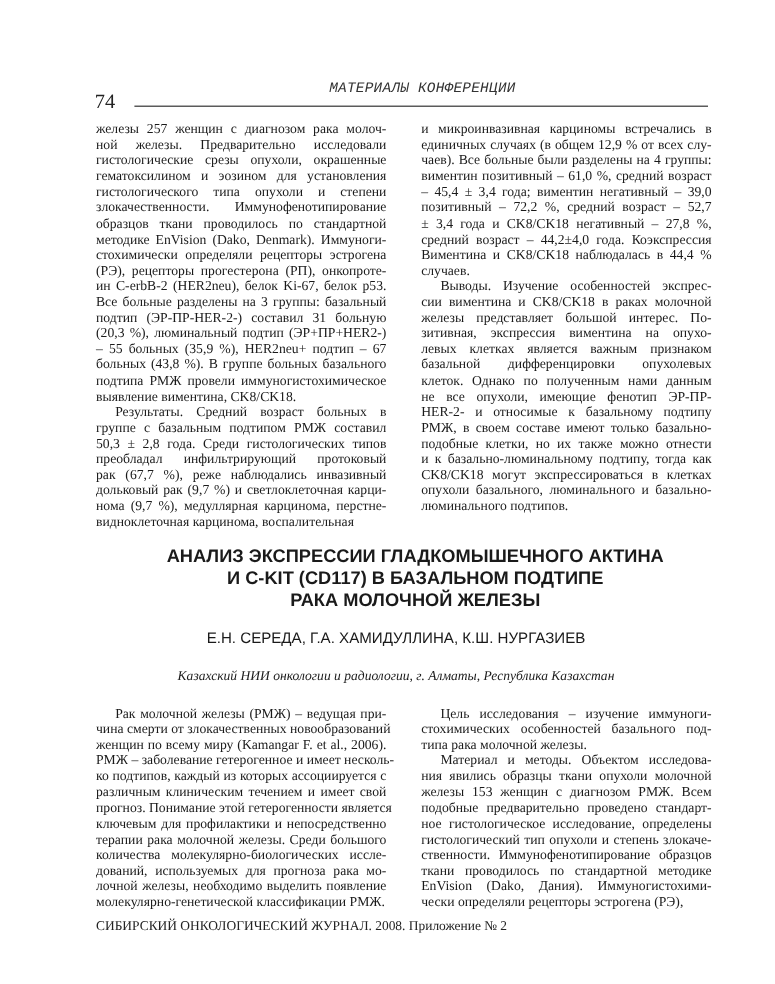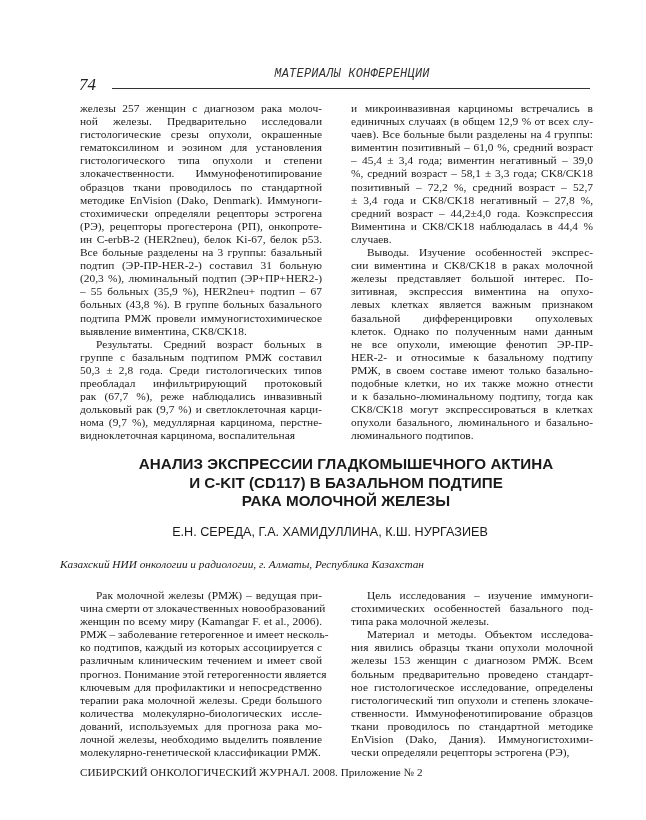--- a/index.html
+++ b/index.html
@@ -1,31 +1,31 @@
 <!DOCTYPE html>
 <html><head>
 <meta charset="utf-8">
 <style>
   html, body { margin:0; padding:0; background:#ffffff; }
   body { width:646px; height:820px; position:relative; overflow:hidden; color:#1a1a1a; }
   .serif { font-family: "Liberation Serif", "DejaVu Serif", serif; }
   .sans { font-family: "Liberation Sans", "DejaVu Sans", sans-serif; }
-  #page-num { position:absolute; left:79px; top:75px; font-size:17px; font-style:italic; color:#222; }
+  #page-num { position:absolute; left:79px; top:75px; font-size:17px; color:#222; }
   #running-head { position:absolute; left:112px; width:480px; top:67px; text-align:center; font-size:12px; font-style:italic; letter-spacing:0.2px; color:#333;font-family:Liberation Mono, monospace; }
   #header-rule { position:absolute; left:112px; width:478px; top:88px; height:0; border-top:1px solid #333; }
   .col { position:absolute; width:242px; font-size:11.4px; line-height:13.1px; text-align:justify; }
   .col p { margin:0; }
   .line { display:block; text-align:justify; text-align-last:justify; white-space:nowrap; overflow:visible; height:13.1px; }
   .line.last { text-align-last:left; }
   b { font-weight:normal; }
   #col1-top { left:80px; top:102px; }
   #col2-top { left:351px; top:102px; }
   #article-title { position:absolute; left:76px; width:540px; top:455px; text-align:center; font-weight:bold; font-size:15.2px; line-height:18.5px; color:#1a1a1a; }
   #article-authors { position:absolute; left:60px; width:540px; top:525px; text-align:center; font-weight:normal; font-size:12.6px; }
-  #article-affil { position:absolute; left:60px; width:540px; top:558px; font-style:italic; font-size:11.3px; }
+  #article-affil { position:absolute; left:60px; width:540px; top:558px; text-align:center; font-style:italic; font-size:11.3px; }
   #col1-bottom { left:80px; top:589px; }
   #col2-bottom { left:351px; top:589px; }
   #footer { position:absolute; left:80px; top:766px; font-size:11.2px; color:#222; }
 </style>
 </head>
 <body>
 
 <div id="page-num" class="serif">74</div>
 <div id="running-head" class="serif">МАТЕРИАЛЫ КОНФЕРЕНЦИИ</div>
 <div id="header-rule"></div>
@@ -62,21 +62,20 @@
       <span class="line last">видноклеточная карцинома, воспалительная</span>
     </p>
   </div>
 <div id="col2-top" class="col serif">
     <p>
       <span class="line">и микроинвазивная карциномы встречались в</span>
       <span class="line">единичных случаях (в общем 12,9 % от всех слу-</span>
       <span class="line">чаев). Все больные были разделены на 4 группы:</span>
       <span class="line">виментин позитивный – 61,0 %, средний возраст</span>
       <span class="line">– 45,4 ± 3,4 года; виментин негативный – 39,0</span>
-      <span class="line">%, средний возраст – 58,1 ± 3,3 года; CK8/CK18</span>
       <span class="line">позитивный – 72,2 %, средний возраст – 52,7</span>
       <span class="line">± 3,4 года и CK8/CK18 негативный – 27,8 %,</span>
       <span class="line">средний возраст – 44,2±4,0 года. Коэкспрессия</span>
       <span class="line">Виментина и CK8/CK18 наблюдалась в 44,4 %</span>
       <span class="line last">случаев.</span>
     </p>
     <p>
       <span class="line" style="padding-left: 16px; white-space: nowrap; text-align-last: justify;"><b>Выводы.</b><span> Изучение особенностей экспрес-</span></span>
       <span class="line">сии виментина и CK8/CK18 в раках молочной</span>
       <span class="line">железы представляет большой интерес. По-</span>
@@ -123,21 +122,21 @@
 <div id="col2-bottom" class="col serif">
     <p>
       <span class="line" style="padding-left: 16px; white-space: nowrap; text-align-last: justify;"><b>Цель исследования</b><span> – изучение иммуноги-</span></span>
       <span class="line">стохимических особенностей базального под-</span>
       <span class="line last">типа рака молочной железы.</span>
     </p>
     <p>
       <span class="line" style="padding-left: 16px; white-space: nowrap; text-align-last: justify;"><b>Материал и методы.</b><span> Объектом исследова-</span></span>
       <span class="line">ния явились образцы ткани опухоли молочной</span>
       <span class="line">железы 153 женщин с диагнозом РМЖ. Всем</span>
-      <span class="line">больным предварительно проведено стандарт-</span>
+      <span class="line">подобные предварительно проведено стандарт-</span>
       <span class="line">ное гистологическое исследование, определены</span>
       <span class="line">гистологический тип опухоли и степень злокаче-</span>
       <span class="line">ственности. Иммунофенотипирование образцов</span>
       <span class="line">ткани проводилось по стандартной методике</span>
       <span class="line">EnVision (Dako, Дания). Иммуногистохими-</span>
       <span class="line last">чески определяли рецепторы эстрогена (РЭ),</span>
     </p>
   </div>
 
 <div id="footer" class="serif">СИБИРСКИЙ ОНКОЛОГИЧЕСКИЙ ЖУРНАЛ. 2008. Приложение № 2</div>

